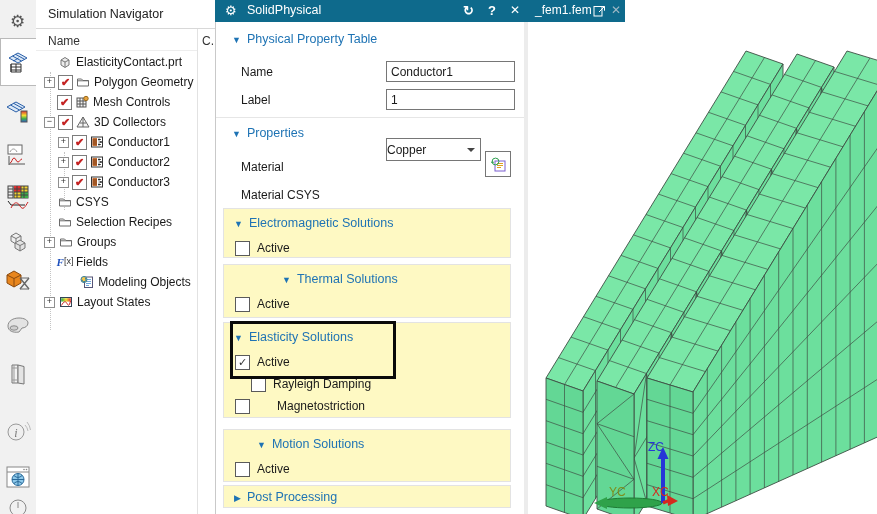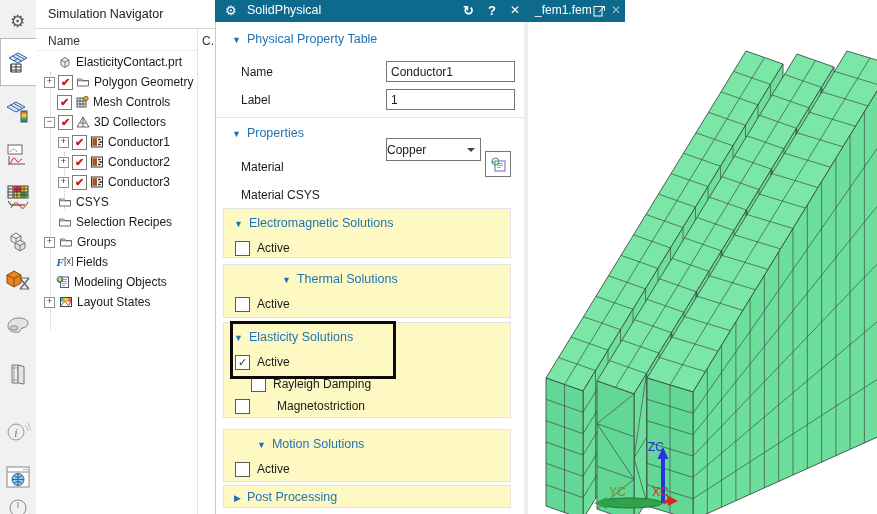--- a/index.html
+++ b/index.html
@@ -286,21 +286,21 @@
         <span class="tlabel">Groups</span>
       </div>
       <div class="trow" style="padding-left: 8px;">
         <span class="exp"></span>
         <span class="ticon">
           <span style="font:italic bold 11px 'Liberation Serif',serif;color:#1d4fbd">F</span>
           <span style="font-size:9px;color:#333">[x]</span>
         </span>
         <span class="tlabel">Fields</span>
       </div>
-      <div class="trow" style="padding-left: 6px;">
+      <div class="trow" style="padding-left: 6px; justify-content: center;">
         <span class="exp"></span>
         <span class="ticon">
           <svg width="14" height="14">
             <rect x="4.5" y="2" width="8" height="10.5" fill="#fff" stroke="#557"></rect>
             <path d="M6 4.5h5M6 6.5h5M6 8.5h5M6 10.5h3" stroke="#6fa8dc"></path>
             <circle cx="4" cy="4.5" r="3" fill="#f7c84a" stroke="#2e7da0"></circle>
             <path d="M2 4.5a2 2 0 103-1.6" stroke="#2e7da0" fill="none"></path>
           </svg>
         </span>
         <span class="tlabel">Modeling Objects</span>

